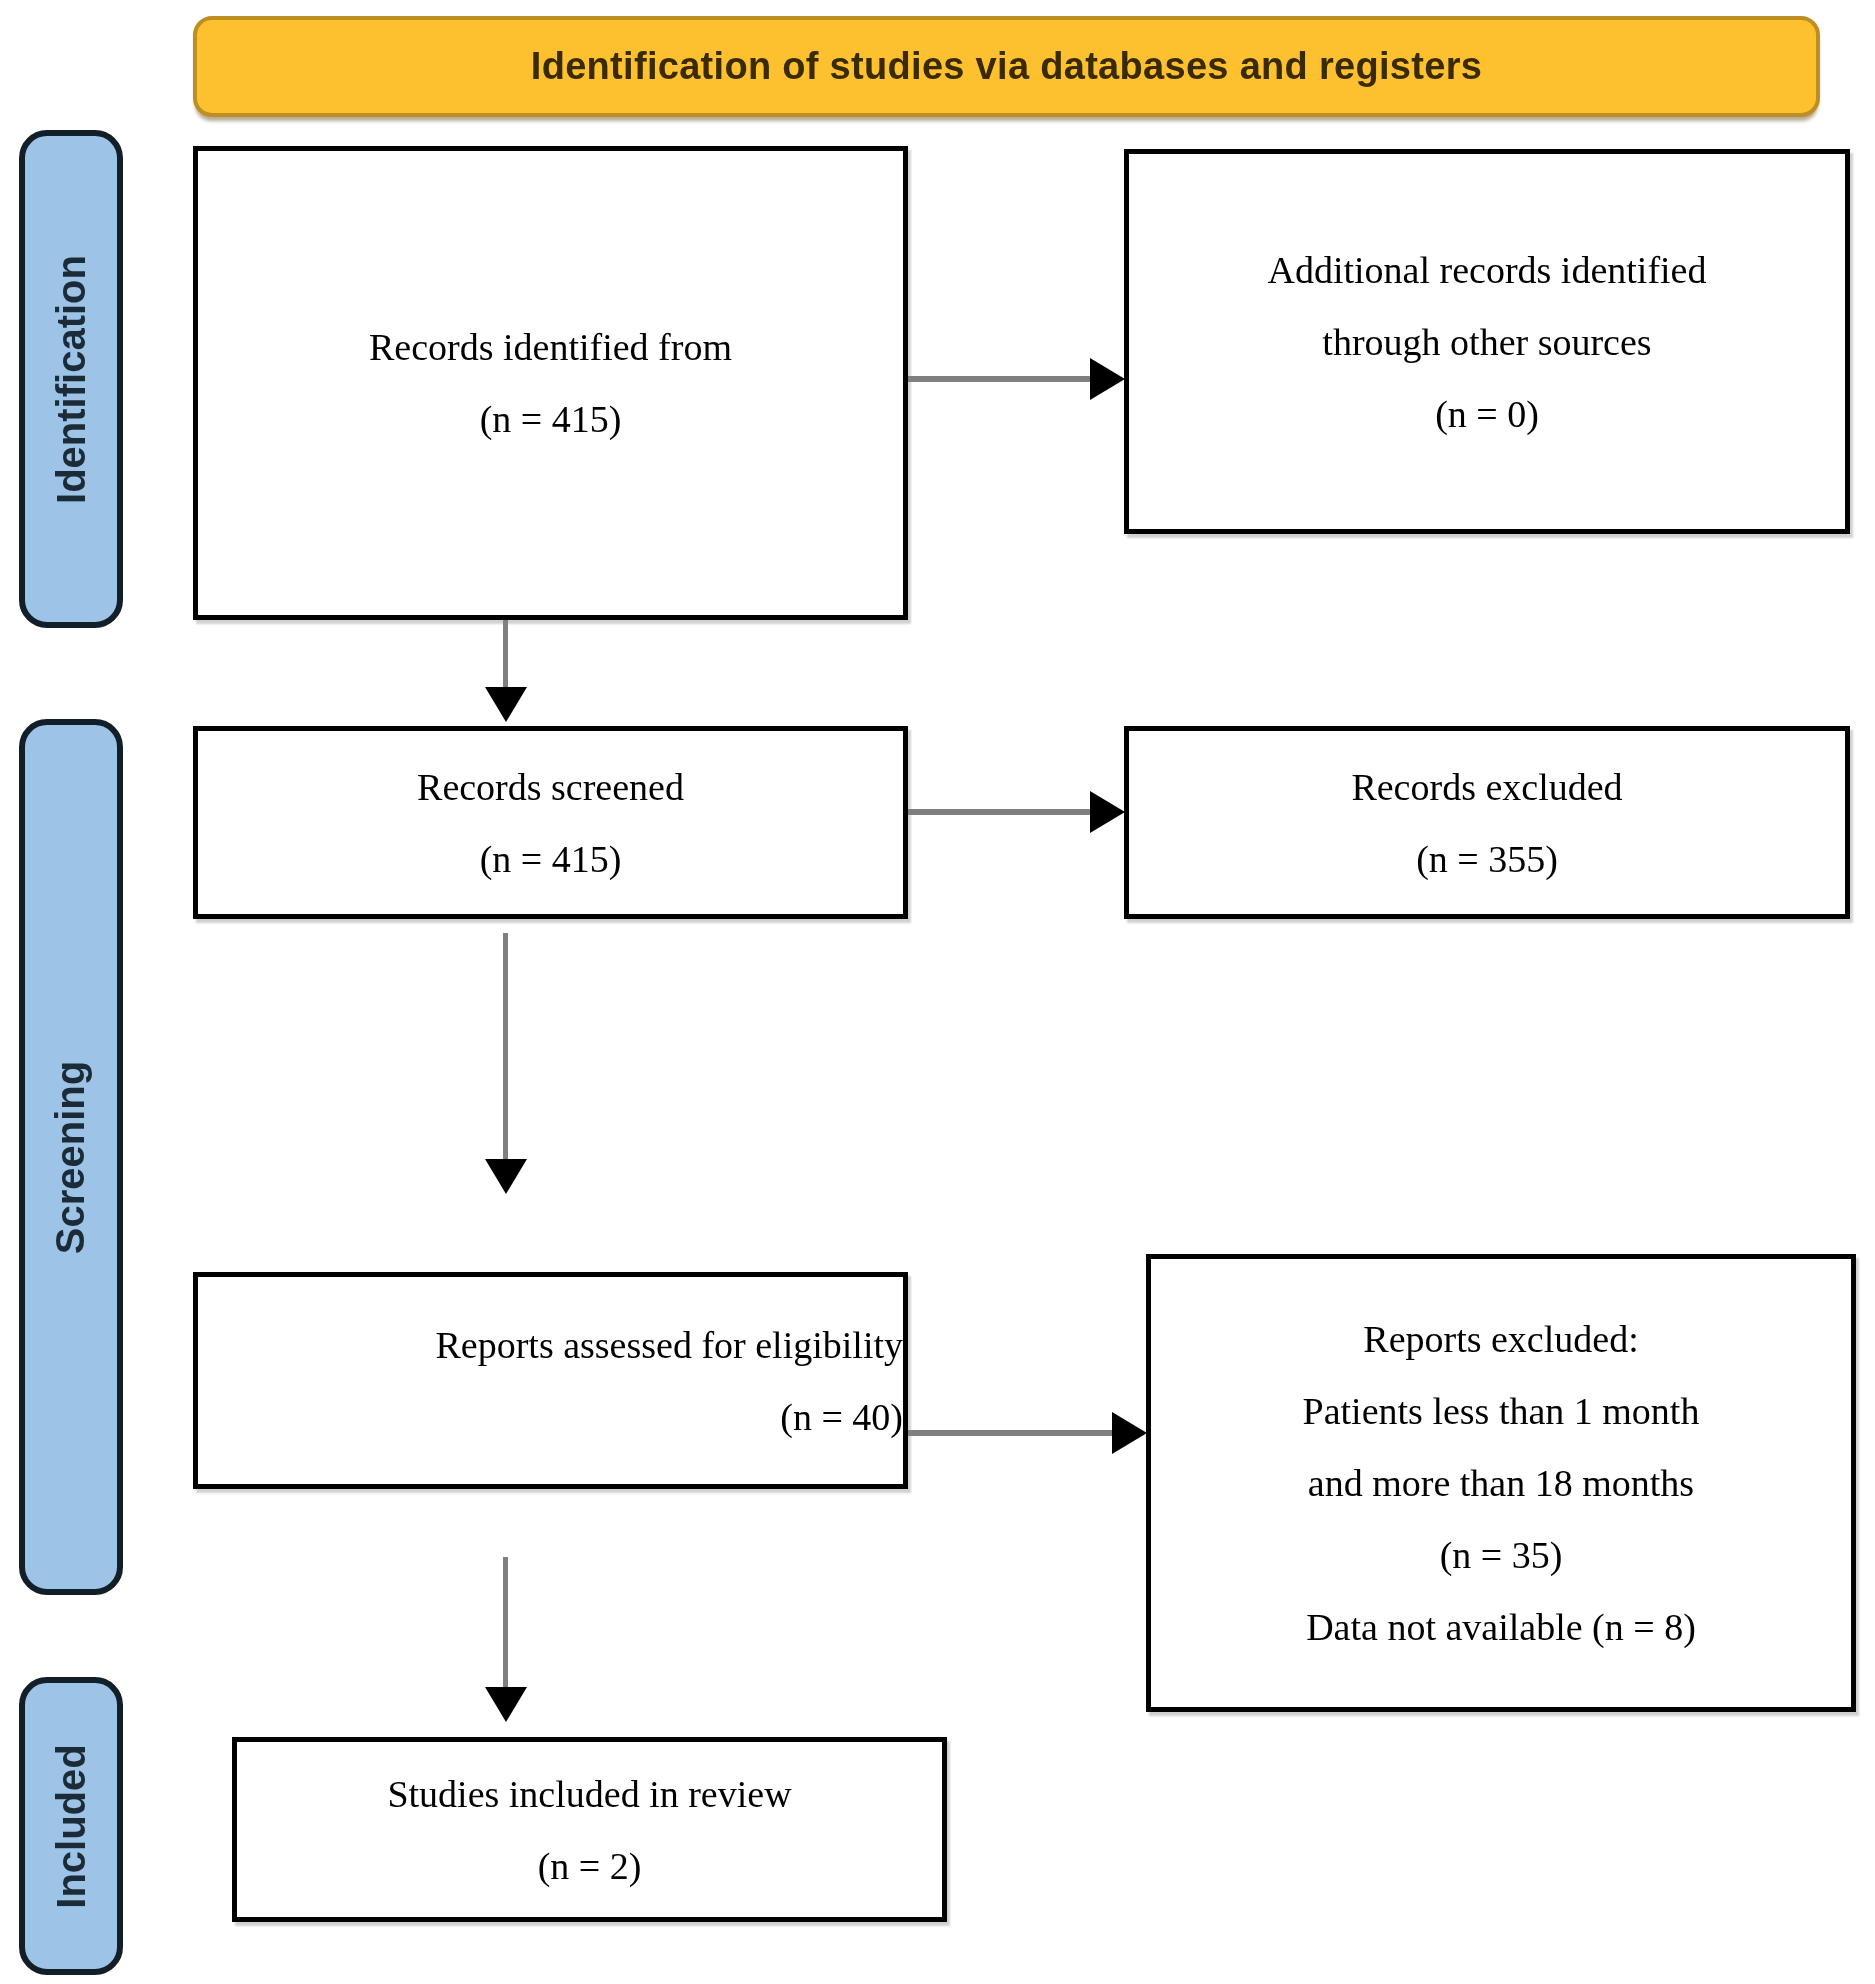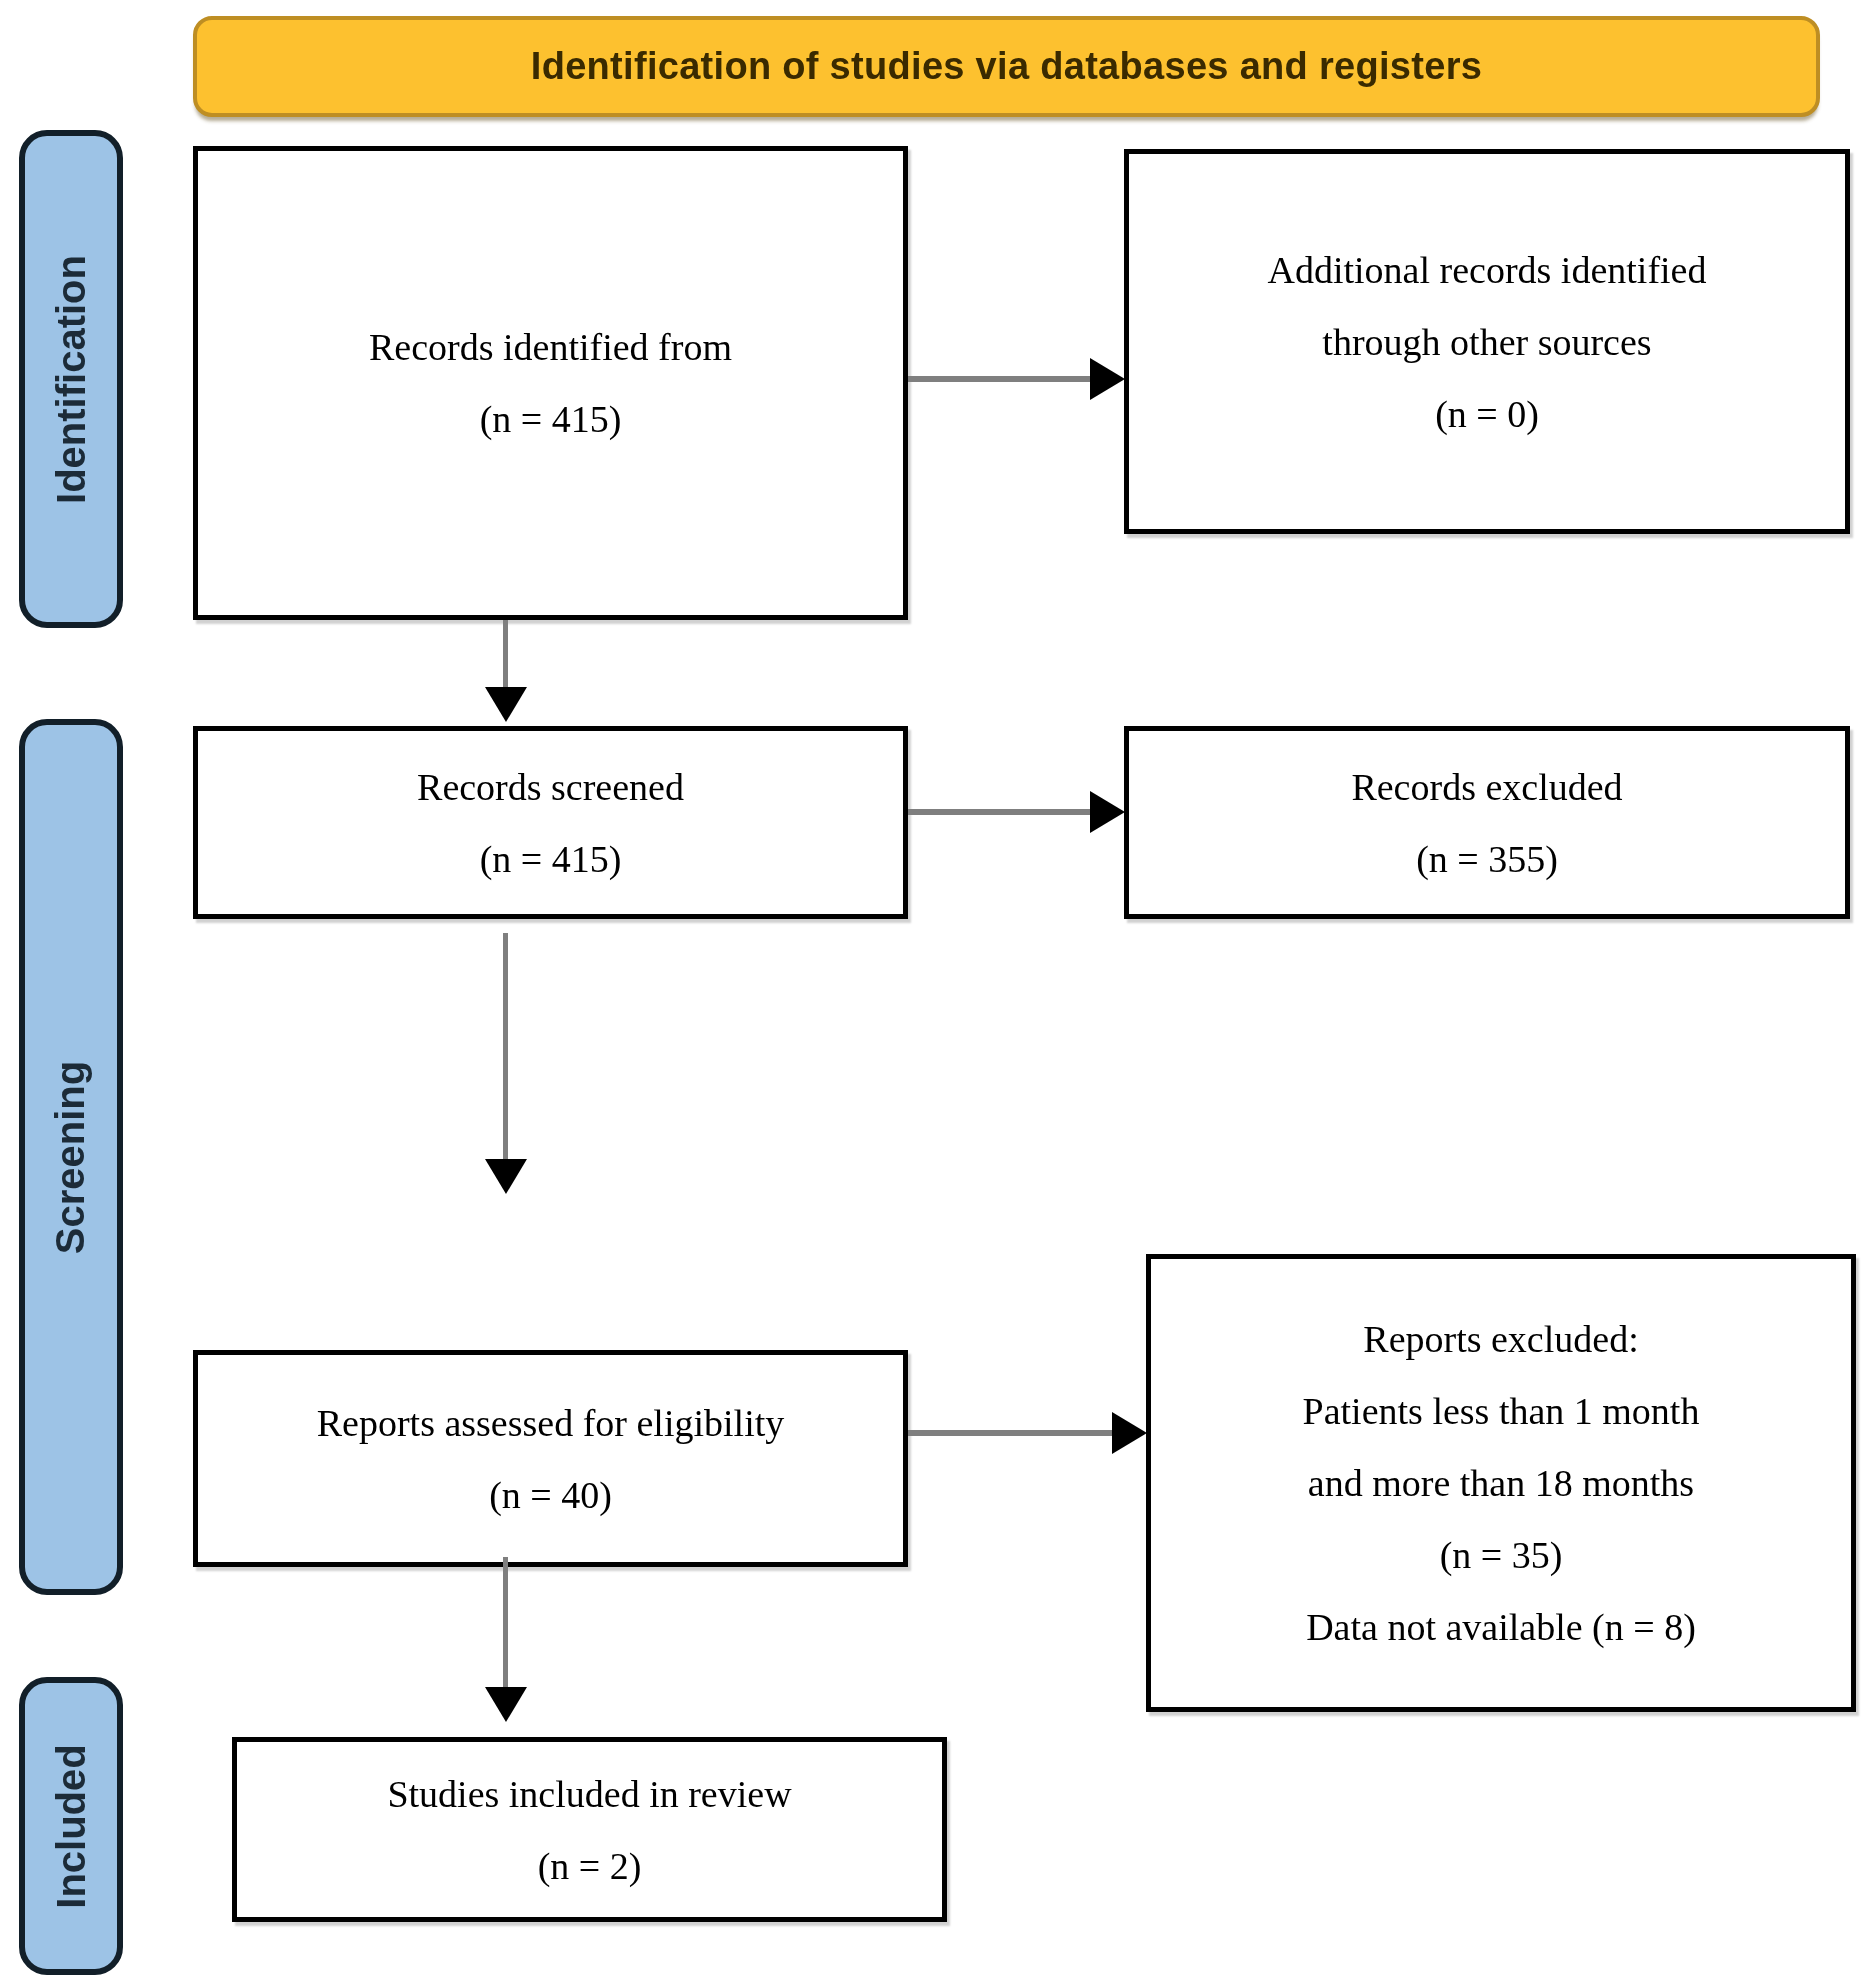--- a/index.html
+++ b/index.html
@@ -72,21 +72,21 @@
   .fbox .line {
     font-size: 38px;
     line-height: 72px;
     color: var(--box_text, #000000);
     white-space: nowrap;
   }
   .box-records-identified { left: 193px;  top: 146px;  width: 715px; height: 474px; }
   .box-additional-records { left: 1124px; top: 149px;  width: 726px; height: 385px; }
   .box-records-screened   { left: 193px;  top: 726px; width: 715px; height: 193px; }
   .box-records-excluded   { left: 1124px; top: 726px; width: 726px; height: 193px; }
-  .box-reports-assessed   { left: 193px;  top: 1350px; width: 715px; height: 217px; }
+  .box-reports-assessed   { left: 193px;  top: 1272px; width: 715px; height: 217px; align-items: flex-end; }
   .box-reports-excluded   { left: 1146px; top: 1254px; width: 710px; height: 458px; }
   .box-studies-included   { left: 193px;  top: 1737px; width: 715px; height: 185px; margin-left: 39px; }
 
   
   .arrow { position: absolute; display: flex; align-items: center; }
   .arrow .shaft { background: var(--arrow_line, #7F7F7F); }
   .arrow.h { flex-direction: row; }
   .arrow.h .shaft { flex: 1; height: 5.7px; }
   .arrow.h .head {
     width: 0; height: 0;

